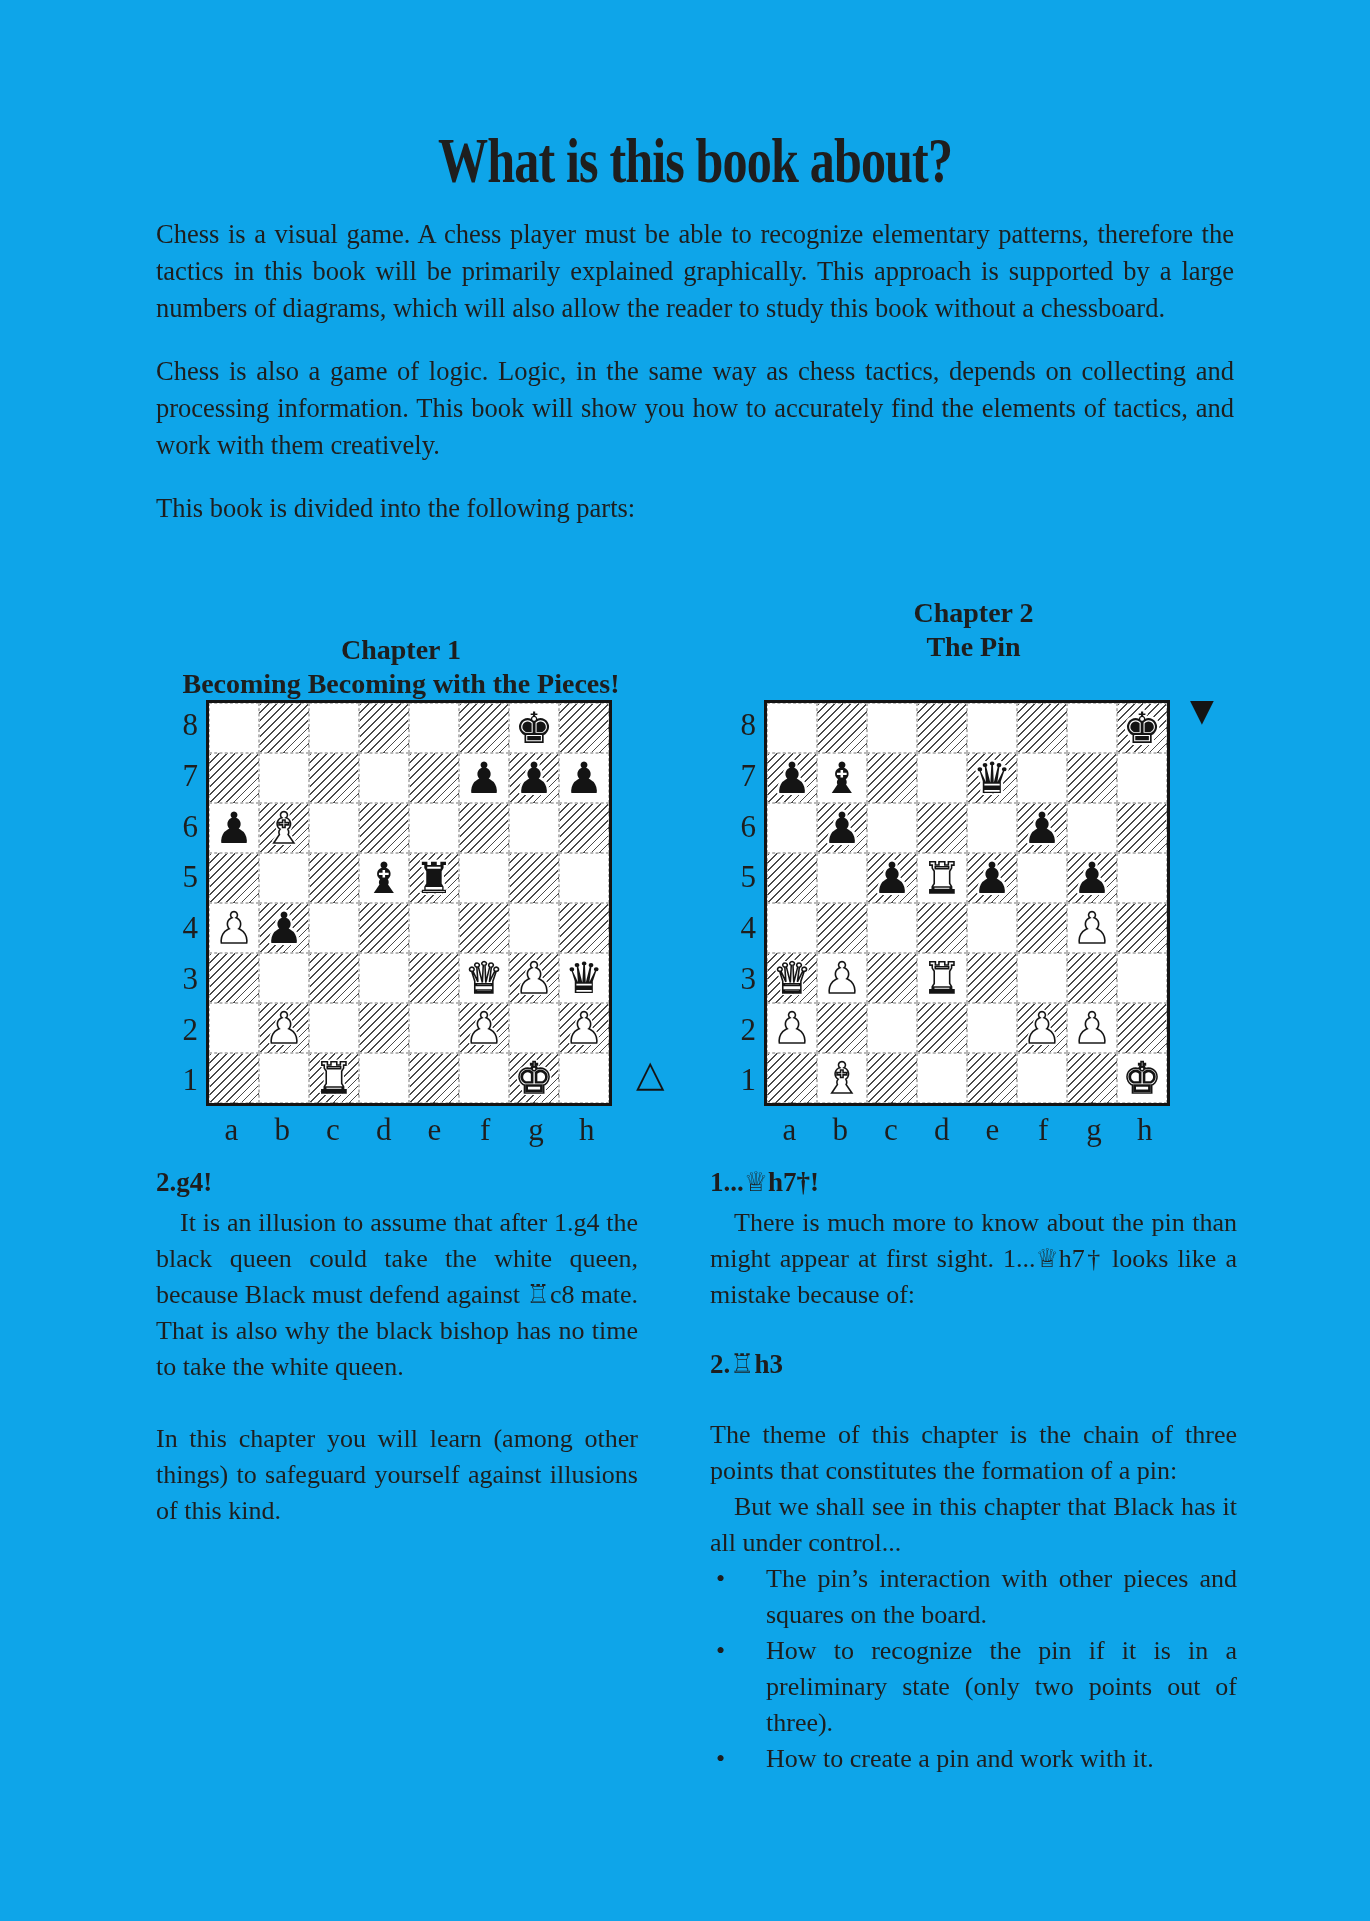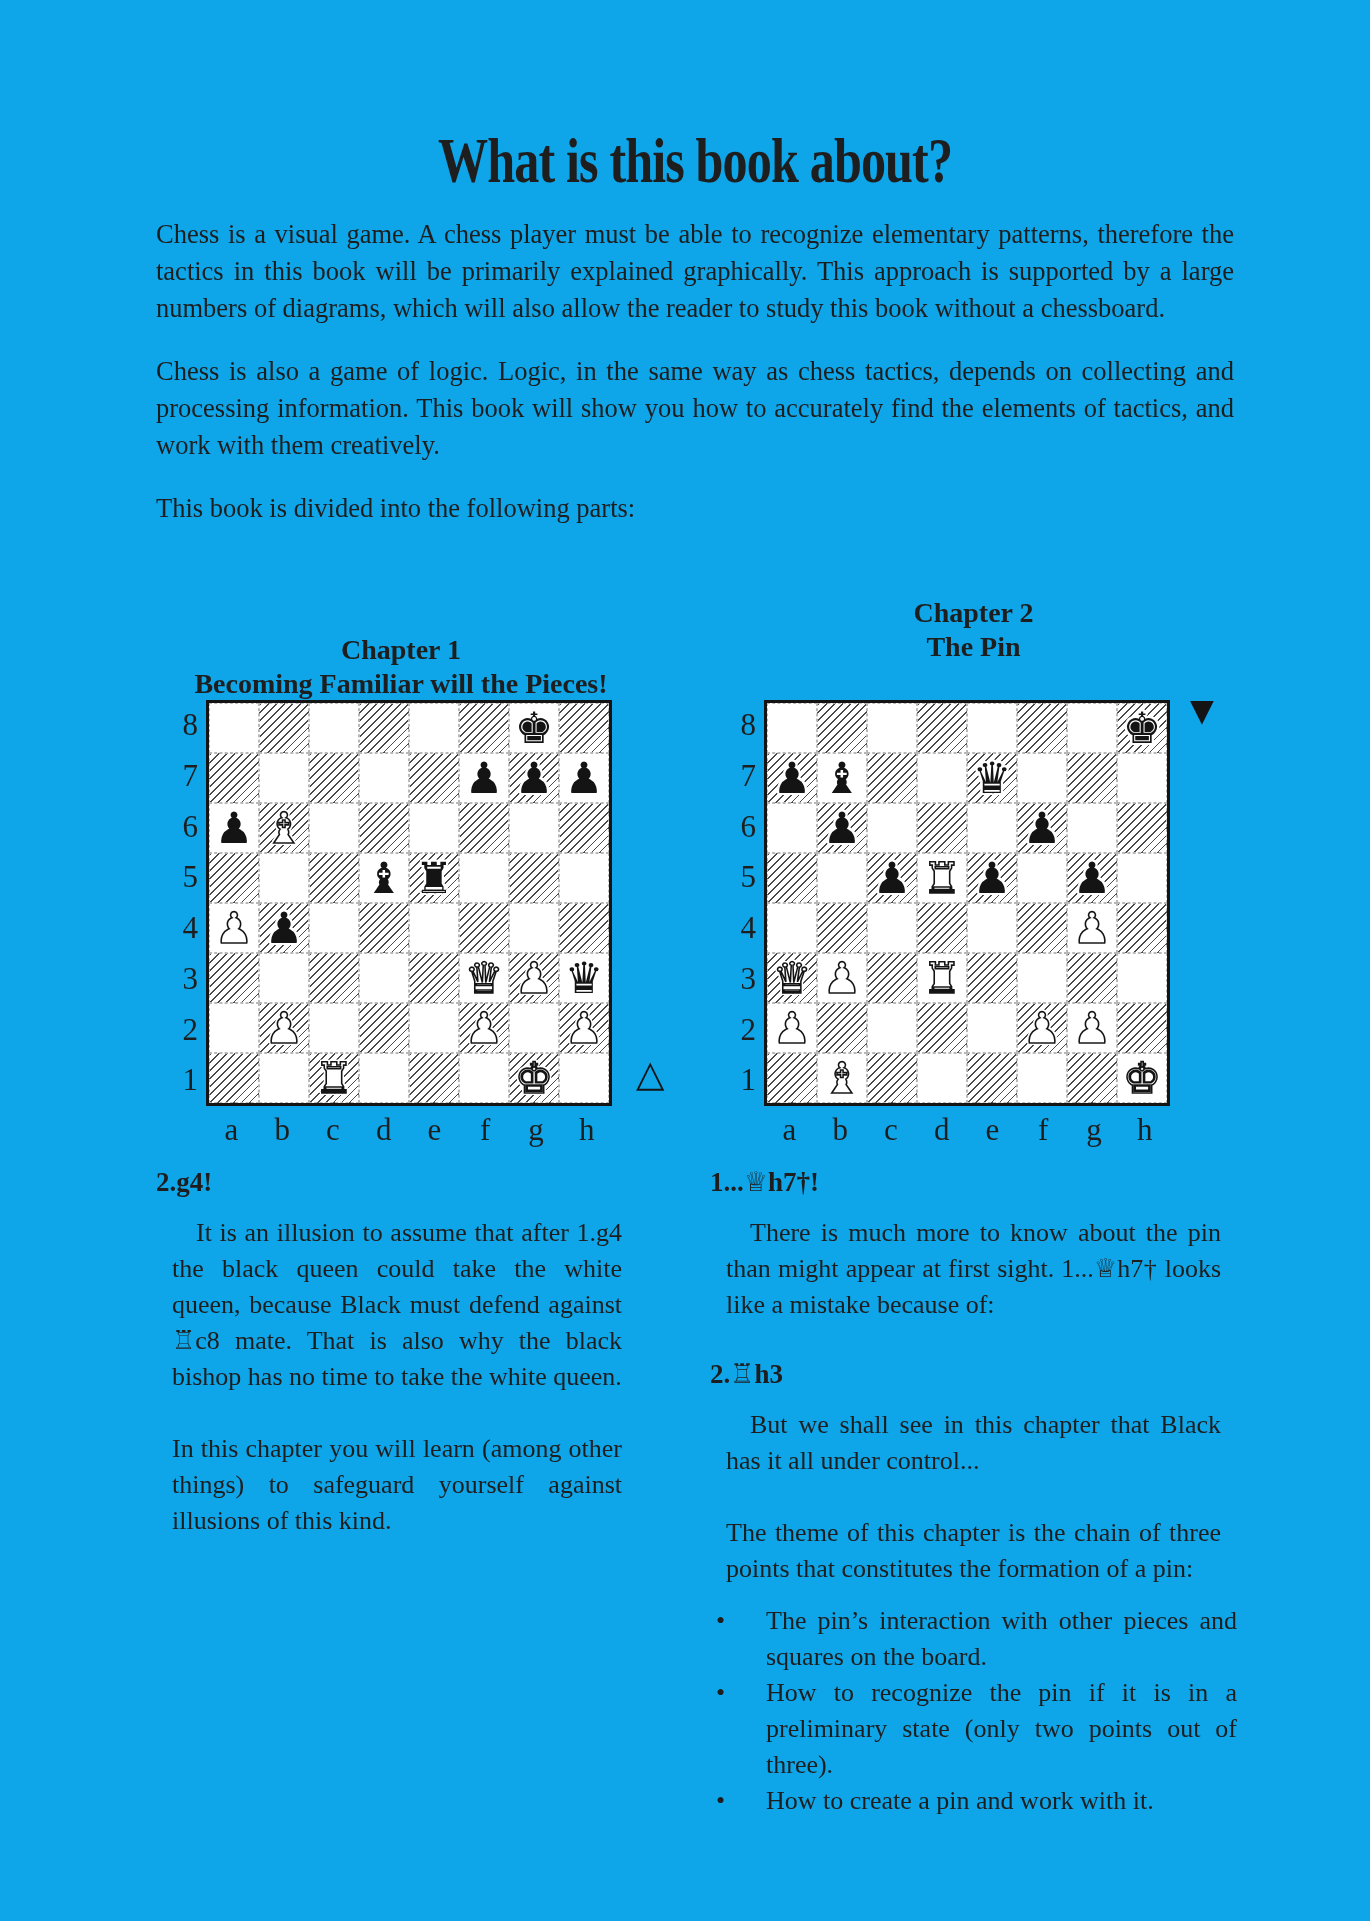--- a/index.html
+++ b/index.html
@@ -37,21 +37,21 @@
   .file-cell{width:50.75px;text-align:center;font-size:31px;}
   .turn{position:absolute;font-family:"DejaVu Sans",sans-serif;color:#141414;}
   .turn-white{left:486px;top:352px;font-size:37px;}
   .turn-black{left:482px;top:-8px;font-size:31px;}
 
   
   .col{position:absolute;top:1165px;}
   .col-left{left:156px;width:482px;}
   .col-right{left:710px;width:527px;}
   .move{font-weight:bold;font-size:27px;line-height:34px;margin:0 0 6px 0;}
-  .body{margin:16px;font-size:26px;line-height:36px;text-align:justify;}
+  .body{margin:0;font-size:26px;line-height:36px;text-align:justify;}
   .indent{text-indent:24px;}
   .mt{margin-top:36px;text-align:justify;}
   .mt2{margin-top:34px;}
   .bullets{margin-top:0;}
   .bullet{display:flex;margin:0;}
   .dot{flex:none;width:56px;font-size:26px;line-height:36px;padding-left:6px;box-sizing:border-box;}
   .btext{flex:1;font-size:26px;line-height:36px;text-align:justify;}
 </style>
 </head>
 <body>
@@ -59,21 +59,21 @@
 <div class="page">
 
   <h1 class="title"><span class="title-inner">What is this book about?</span></h1>
 
   <p class="intro p1">Chess is a visual game. A chess player must be able to recognize elementary patterns, therefore the tactics in this book will be primarily explained graphically. This approach is supported by a large numbers of diagrams, which will also allow the reader to study this book without a chessboard.</p>
   <p class="intro p2">Chess is also a game of logic. Logic, in the same way as chess tactics, depends on collecting and processing information. This book will show you how to accurately find the elements of tactics, and work with them creatively.</p>
   <p class="intro p3">This book is divided into the following parts:</p>
 
   <div class="chap-head left-head">
     <div>Chapter 1</div>
-    <div>Becoming Familiar will the Pieces!</div>
+    <div>Becoming Becoming with the Pieces!</div>
   </div>
   <div class="chap-head right-head">
     <div>Chapter 2</div>
     <div>The Pin</div>
   </div>
 
   <div class="board-wrap" id="board1" style="left:150px;">
       <div class="ranks">
         <div class="rank-cell">8</div>
         <div class="rank-cell">7</div>
@@ -329,22 +329,22 @@
   <div class="col col-left">
     <div class="move">2.g4!</div>
     <p class="body indent">It is an illusion to assume that after 1.g4 the black queen could take the white queen, because Black must defend against ♖c8 mate. That is also why the black bishop has no time to take the white queen.</p>
     <p class="body mt">In this chapter you will learn (among other things) to safeguard yourself against illusions of this kind.</p>
   </div>
 
   <div class="col col-right">
     <div class="move">1...♕h7†!</div>
     <p class="body indent">There is much more to know about the pin than might appear at first sight. 1...♕h7† looks like a mistake because of:</p>
     <div class="move mt2">2.♖h3</div>
+    <p class="body mt">The theme of this chapter is the chain of three points that constitutes the formation of a pin:</p>
     <p class="body indent">But we shall see in this chapter that Black has it all under control...</p>
-    <p class="body mt">The theme of this chapter is the chain of three points that constitutes the formation of a pin:</p>
     <div class="bullets" id="bullet-list">
         <div class="bullet">
           <span class="dot">•</span>
           <span class="btext">The pin’s interaction with other pieces and squares on the board.</span>
         </div>
         <div class="bullet">
           <span class="dot">•</span>
           <span class="btext">How to recognize the pin if it is in a preliminary state (only two points out of three).</span>
         </div>
         <div class="bullet">

